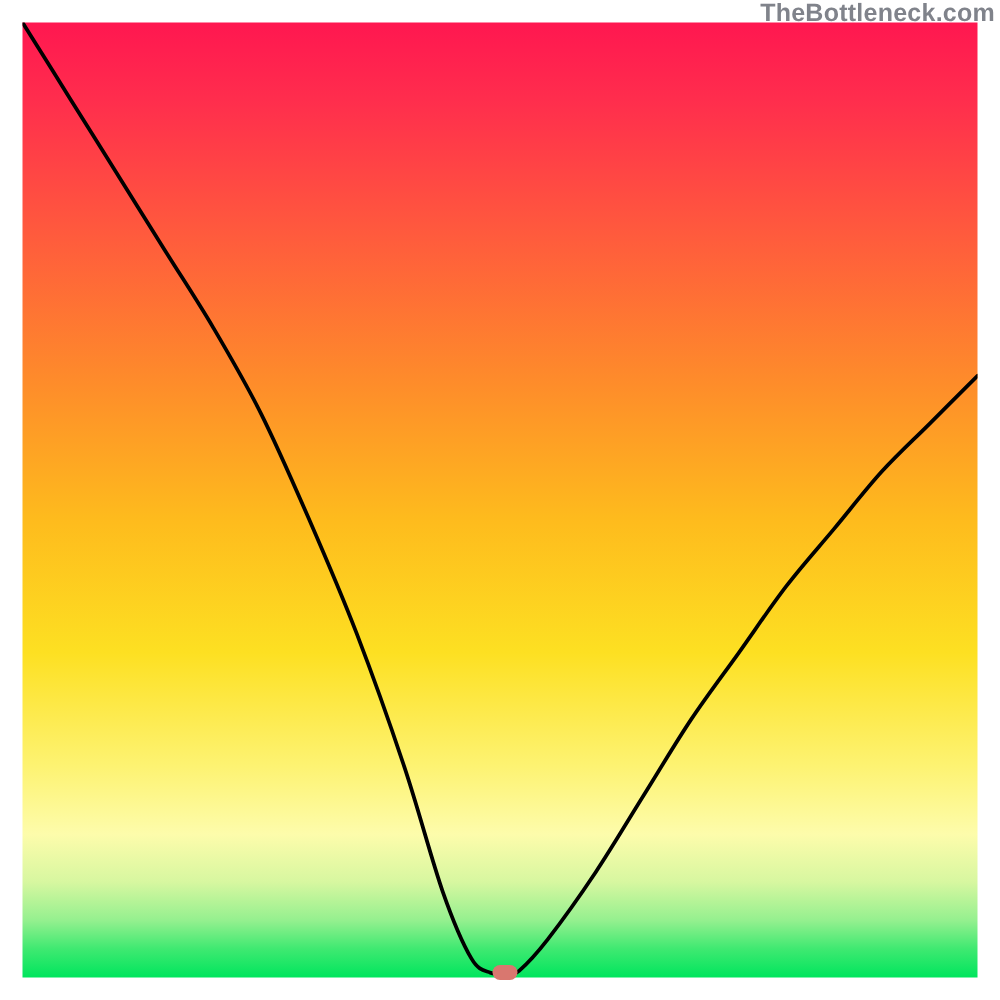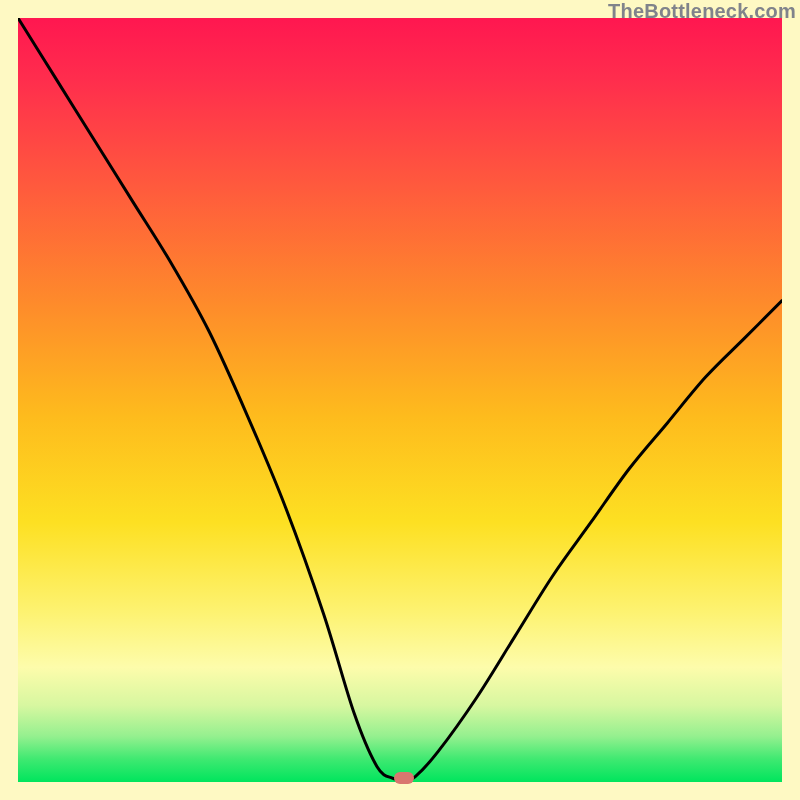--- a/index.html
+++ b/index.html
@@ -1,21 +1,21 @@
 <!DOCTYPE html>
 <html><head>
 <meta charset="utf-8">
 <style>
   * { margin: 0; padding: 0; box-sizing: border-box; }
   html, body { width: 800px; height: 800px; overflow: hidden; background: #000; }
   .container {
     position: relative;
     width: 800px;
     height: 800px;
-    background: #fef9c3;
+    background: #ffffff;
     padding-left: 32px;
   }
   .plot-area {
     position: absolute;
     left: 18px;
     top: 18px;
     width: 764px;
     height: 764px;
   }
   .gradient-bg {

